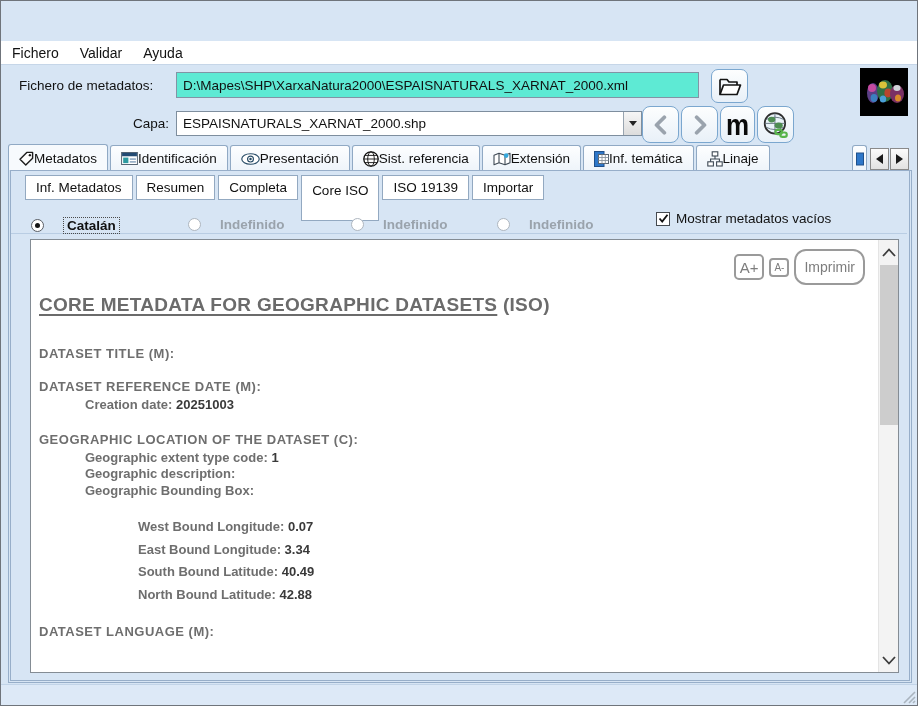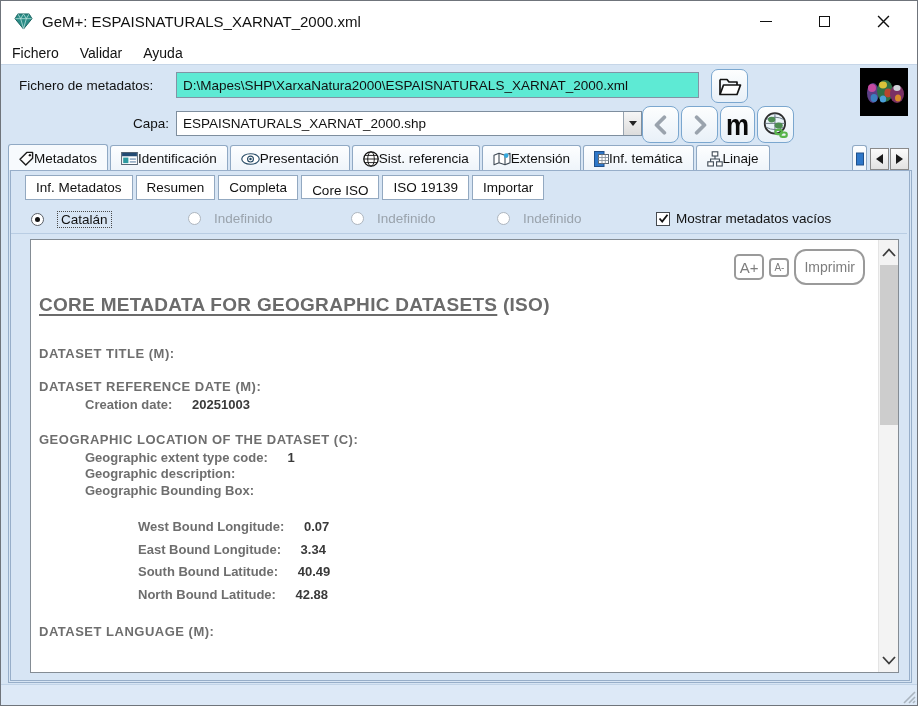--- a/index.html
+++ b/index.html
@@ -40,24 +40,24 @@
   .tab.clipped{width:15px;min-width:15px;padding:0 3px;overflow:hidden;}
   .tab-arrows{position:absolute;top:147px;right:8px;display:flex;}
   .arrow-btn{width:19px;height:22px;border:1px solid #8a8a8a;background:linear-gradient(#fcfcfc,#e2e2e2);display:flex;align-items:center;justify-content:center;margin-left:1px;}
   .tri-left{width:0;height:0;border-top:5px solid transparent;border-bottom:5px solid transparent;border-right:7px solid #1a1a1a;}
   .tri-right{width:0;height:0;border-top:5px solid transparent;border-bottom:5px solid transparent;border-left:7px solid #1a1a1a;}
   
   .tabpage{position:absolute;top:169px;left:7px;width:904px;height:513px;background:#d7e5f4;border:3px double #97aec9;border-top:1px solid #97aec9;}
   
   .subtabs{position:absolute;top:173px;left:24px;display:flex;align-items:flex-start;}
   .subtab{font-size:13.5px;padding:4px 10px 0 10px;height:25px;background:#fff;border:1px solid #93a9c1;margin-right:3px;margin-top:1px;white-space:nowrap;}
-  .subtab.active{height:24px;margin-top:1px;padding-top:7px;}
+  .subtab.active{height:46px;margin-top:1px;padding-top:7px;}
   
   .options{position:absolute;top:205px;left:10px;right:10px;height:28px;border-bottom:1px solid #b9cde3;}
-  .radio{position:absolute;top:5px;display:flex;align-items:center;gap:13px;font-size:13.5px;}
+  .radio{position:absolute;top:11px;display:flex;align-items:center;gap:19px;font-size:13.5px;font-weight:bold;}
   .rdot{width:13px;height:13px;border-radius:50%;background:#fff;border:1px solid #5a5f66;display:inline-flex;align-items:center;justify-content:center;}
   .rdot.checked::after{content:"";width:5px;height:5px;border-radius:50%;background:#151515;}
   .radio.disabled .rdot{border-color:#aeb6bf;}
   .radio.disabled{color:#9aa3ac;}
   .rlabel.focusring{border:1px dotted #4a4a4a;padding:0 3px;}
   .checkbox{position:absolute;left:645px;top:5px;display:flex;align-items:center;gap:6px;font-size:13.5px;}
   .cbox{width:14px;height:14px;border:1px solid #454a50;background:#fff;display:inline-flex;align-items:center;justify-content:center;}
   
   .viewer{position:absolute;left:29px;top:238px;width:869px;height:434px;background:#fff;border:1px solid #848c94;}
   .fontbtns{position:absolute;top:9px;right:33px;display:flex;align-items:center;gap:5px;z-index:3;}
@@ -66,58 +66,36 @@
   .fbtn.small{height:19px;min-width:20px;font-size:10px;border-radius:4px;}
   .fbtn.print{height:26px;font-size:14px;padding:16px 8px;border-radius:12px;}
   .viewer-body{position:absolute;left:8px;top:0;right:26px;bottom:0;overflow:hidden;}
   .doc-heading{margin:54px 0 30px 0;font-size:19px;font-weight:bold;color:#6b6b6b;letter-spacing:0.3px;white-space:nowrap;}
   .doc-heading .underlined{text-decoration:underline;text-decoration-thickness:2px;text-underline-offset:3px;}
   .sec-title{margin:18px 0 3px 0;font-size:13px;font-weight:bold;color:#6e6e6e;letter-spacing:0.5px;}
   .row{font-size:13px;font-weight:bold;line-height:16.5px;}
   .row.i1{padding-left:46px;}
   .row.i2{padding-left:99px;line-height:22.5px;}
   .row .lbl{color:#6e6e6e;}
-  .row .val{color:#3a3a3a;margin-left:16px;}
+  .row .val{color:#3a3a3a;}
   .spacer{height:17px;}
   
   .vscroll{position:absolute;top:0;right:0;bottom:0;width:20px;background:#f3f3f3;border-left:1px solid #e4e4e4;}
   .scroll-btn{position:absolute;left:0;width:20px;height:24px;display:flex;align-items:center;justify-content:center;}
   .scroll-btn.up{top:0;} .scroll-btn.down{bottom:0;}
   .scroll-thumb{position:absolute;left:1px;top:25px;width:18px;height:160px;background:#cdcdcd;}
   
   .statusbar{position:absolute;left:0;right:0;bottom:0;height:21px;background:#dde9f7;border-top:1px solid #c2d4e8;}
   .grip{position:absolute;right:1px;bottom:1px;}
 </style>
 </head>
 <body>
 
 <div class="window">
 
-  <div class="titlebar">
-    <span style="display:flex;">
-      <svg width="19" height="17" viewBox="0 0 20 18">
-          <path d="M4 1 L16 1 L19 6 L10 17 L1 6 Z" fill="#2a8c86" stroke="#145f5b" stroke-width="1"></path>
-          <path d="M1.5 6h17M4 1l3 5 3-5 3 5 3-5M7 6l3 10.5L13 6" stroke="#bfe4df" stroke-width="0.8" fill="none"></path>
-        </svg>
-    </span>
-    <span class="title-text">GeM+: ESPAISNATURALS_XARNAT_2000.xml</span>
-    <div class="win-controls">
-      <div class="win-btn">
-          <span class="min-glyph"></span>
-        </div>
-      <div class="win-btn">
-          <span class="max-glyph"></span>
-        </div>
-      <div class="win-btn">
-        <svg width="13" height="13" viewBox="0 0 12 12">
-            <path d="M1 1 L11 11 M11 1 L1 11" stroke="#111" stroke-width="1.3"></path>
-          </svg>
-      </div>
-    </div>
-  </div>
 
   <div class="menubar">
       <div class="menu-item">Fichero</div>
       <div class="menu-item">Validar</div>
       <div class="menu-item">Ayuda</div>
     </div>
 
   <div class="toolbar">
     <span class="lab" style="left:18px;top:13px;">Fichero de metadatos:</span>
     <input class="file-input" type="text" value="D:\Mapes\SHP\XarxaNatura2000\ESPAISNATURALS_XARNAT_2000.xml" style="">

